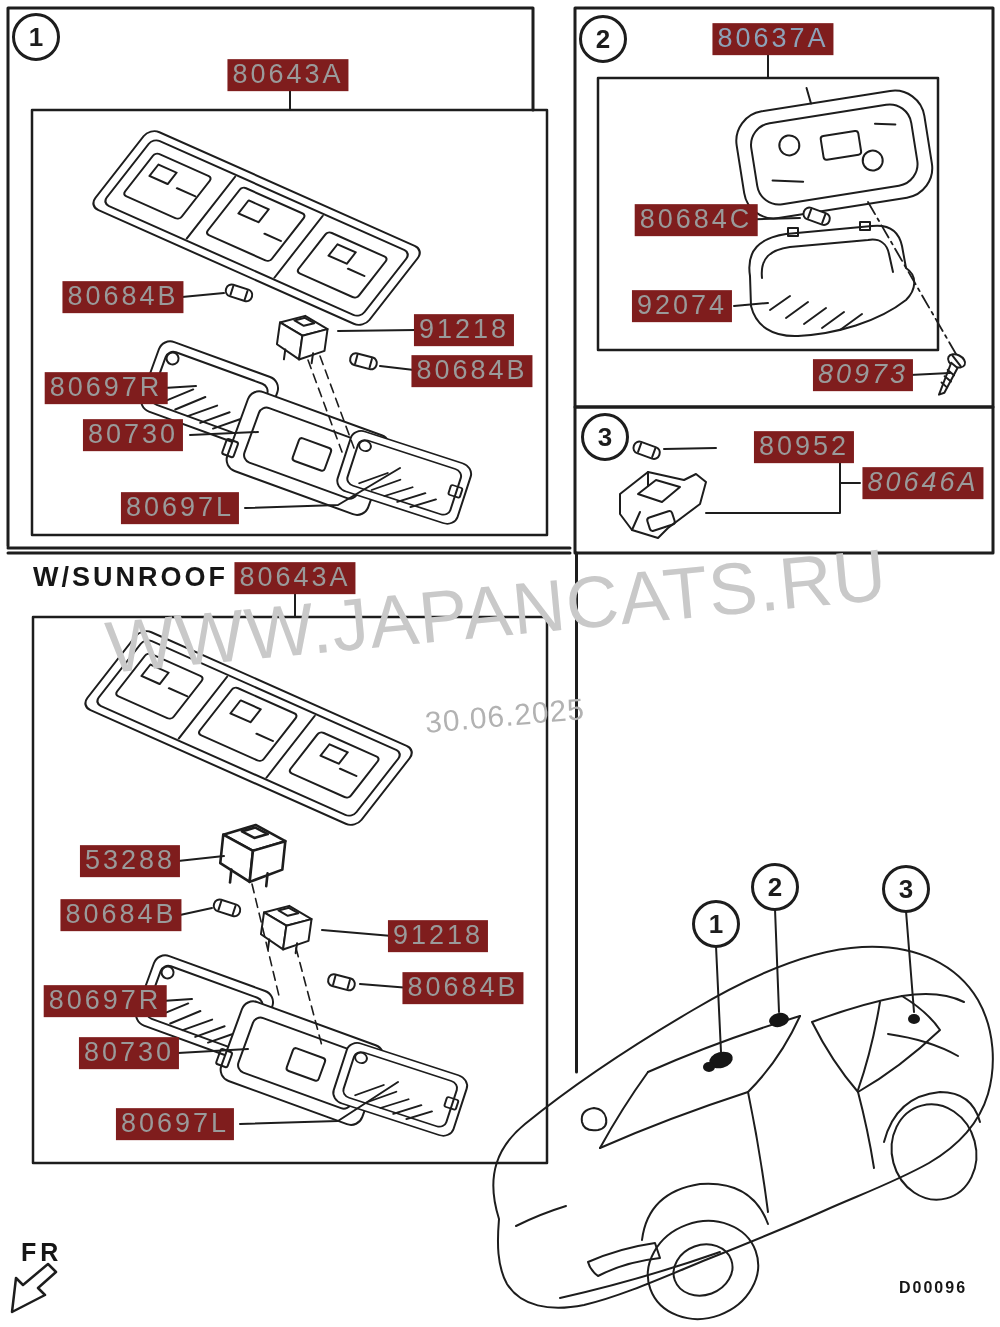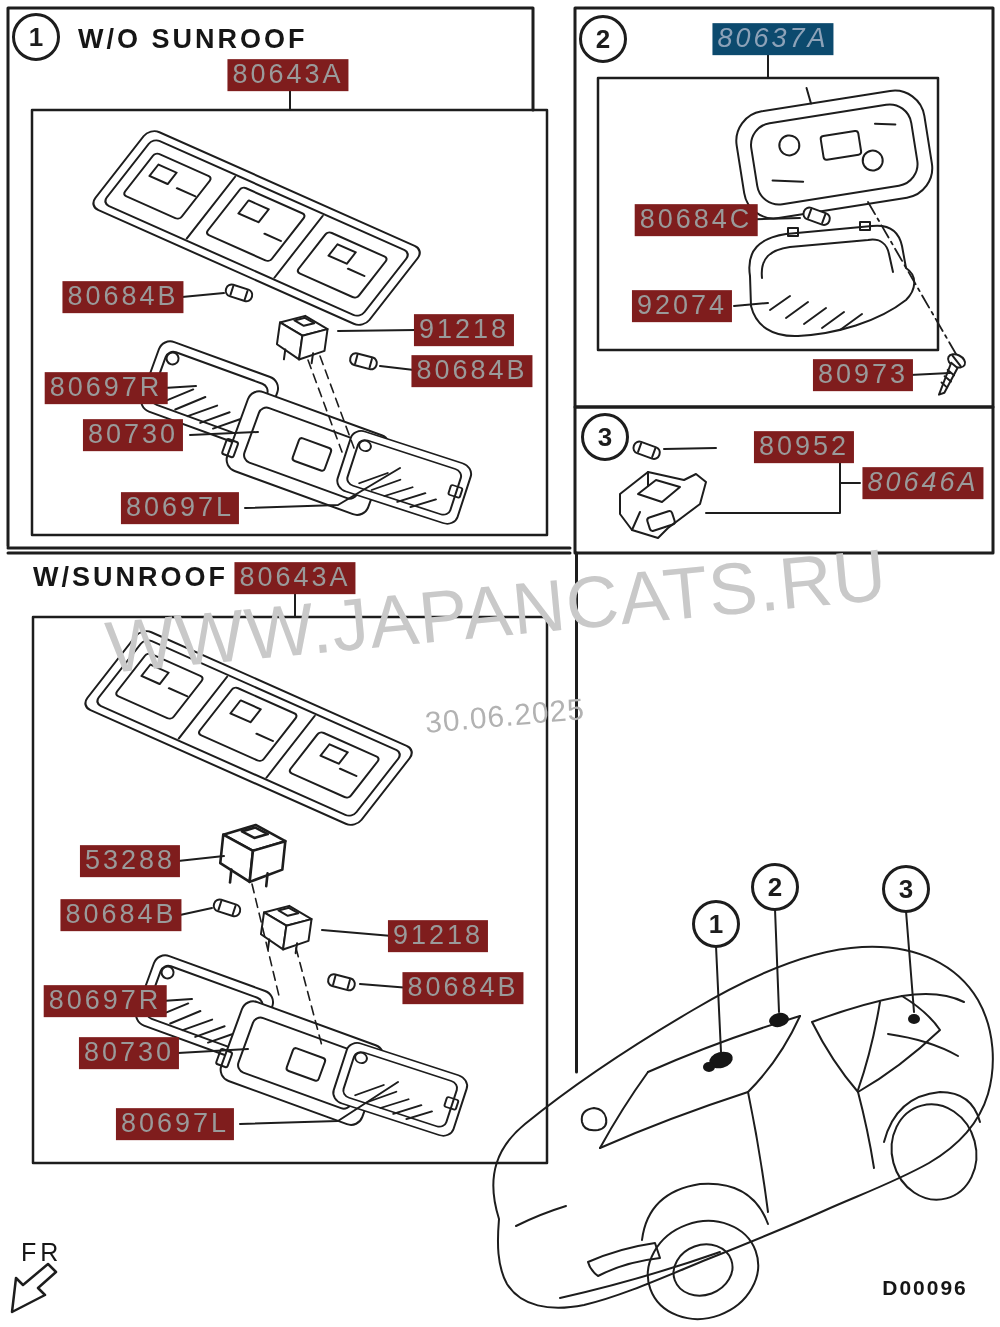--- a/index.html
+++ b/index.html
@@ -6,21 +6,21 @@
   #stage{
     position:relative;width:1000px;height:1327px;background:#ffffff;
     font-family:"Liberation Sans",sans-serif;overflow:hidden;
   }
   #lineart{position:absolute;left:0;top:0;z-index:1;}
   .plabel{
     position:absolute;transform:translate(-50%,-50%);
     font-size:27px;letter-spacing:3px;color:#9a9a9a;
     background:#7f1d1d;padding:1px 5px;white-space:nowrap;z-index:3;line-height:1.1;
   }
-  .plabel.hl{background:#0c4a6e;color:#8da2b8;font-style:italic;}
+  .plabel.hl{background:#7f1d1d;color:#8da2b8;}
   .heading{
     position:absolute;font-size:27px;font-weight:bold;letter-spacing:3px;
     color:#161616;white-space:nowrap;z-index:3;
   }
   .cnum{
     position:absolute;transform:translate(-50%,-50%);
     width:42px;height:42px;border:3px solid #1d1d1d;border-radius:50%;
     display:flex;align-items:center;justify-content:center;
     font-size:26px;font-weight:bold;color:#1d1d1d;background:#fff;z-index:3;
   }
@@ -28,24 +28,24 @@
     position:absolute;left:106px;top:606px;
     font-size:73px;color:#c9c9c9;letter-spacing:1px;white-space:nowrap;
     transform:rotate(-5.4deg);transform-origin:left center;z-index:2;
   }
   .wmdate{
     position:absolute;left:505px;top:716px;transform:translate(-50%,-50%) rotate(-5deg);
     font-size:30px;color:#b2b2b2;letter-spacing:1px;z-index:2;white-space:nowrap;
   }
   .codelabel{
     position:absolute;transform:translate(-50%,-50%);
-    font-size:21px;font-weight:bold;letter-spacing:2px;color:#161616;z-index:3;
+    font-size:16px;font-weight:bold;letter-spacing:2px;color:#161616;z-index:3;margin-left:8px;
   }
   .frlabel{
-    position:absolute;left:21px;top:1238px;font-size:25px;font-weight:normal;
+    position:absolute;left:21px;top:1238px;font-size:25px;font-weight:bold;
     letter-spacing:4px;color:#161616;z-index:3;
   }
 </style>
 </head>
 <body>
 
 <div id="stage">
 
   <svg id="lineart" width="1000" height="1327" viewBox="0 0 1000 1327" fill="none" stroke="#1d1d1d" stroke-width="2" stroke-linecap="round" stroke-linejoin="round">
 
@@ -242,34 +242,33 @@
       </g>
     </g>
 
     <polygon points="56,1272 38,1288 45,1295 12,1312 16,1278 23,1285 48,1264" fill="#fff" stroke-width="2.5"></polygon>
   </svg>
 
   <div class="watermark">WWW.JAPANCATS.RU</div>
   <div class="wmdate">30.06.2025</div>
 
   <div class="cnum" style="left:36px;top:37px;">1</div>
-  <div class="heading" style="left:78px;top:24px;">W/O SUNROOF</div>
   <div class="plabel" style="left:288px;top:75px;">80643A</div>
   <div class="plabel" style="left:123px;top:297px;">80684B</div>
   <div class="plabel" style="left:464px;top:330px;">91218</div>
   <div class="plabel" style="left:472px;top:371px;">80684B</div>
   <div class="plabel" style="left:106px;top:388px;">80697R</div>
   <div class="plabel" style="left:133px;top:435px;">80730</div>
   <div class="plabel" style="left:180px;top:508px;">80697L</div>
 
   <div class="cnum" style="left:603px;top:39px;">2</div>
   <div class="plabel hl" style="left:773px;top:39px;">80637A</div>
   <div class="plabel" style="left:696px;top:220px;">80684C</div>
   <div class="plabel" style="left:682px;top:306px;">92074</div>
-  <div class="plabel" style="left:863px;top:375px;">80973</div>
+  <div class="plabel" style="left:863px;top:375px;font-style:italic;">80973</div>
 
   <div class="cnum" style="left:605px;top:437px;">3</div>
   <div class="plabel" style="left:804px;top:447px;">80952</div>
   <div class="plabel" style="left:923px;top:483px;font-style:italic;">80646A</div>
 
   <div class="heading" style="left:33px;top:562px;">W/SUNROOF</div>
   <div class="plabel" style="left:295px;top:578px;">80643A</div>
   <div class="plabel" style="left:130px;top:861px;">53288</div>
   <div class="plabel" style="left:121px;top:915px;">80684B</div>
   <div class="plabel" style="left:438px;top:936px;">91218</div>

